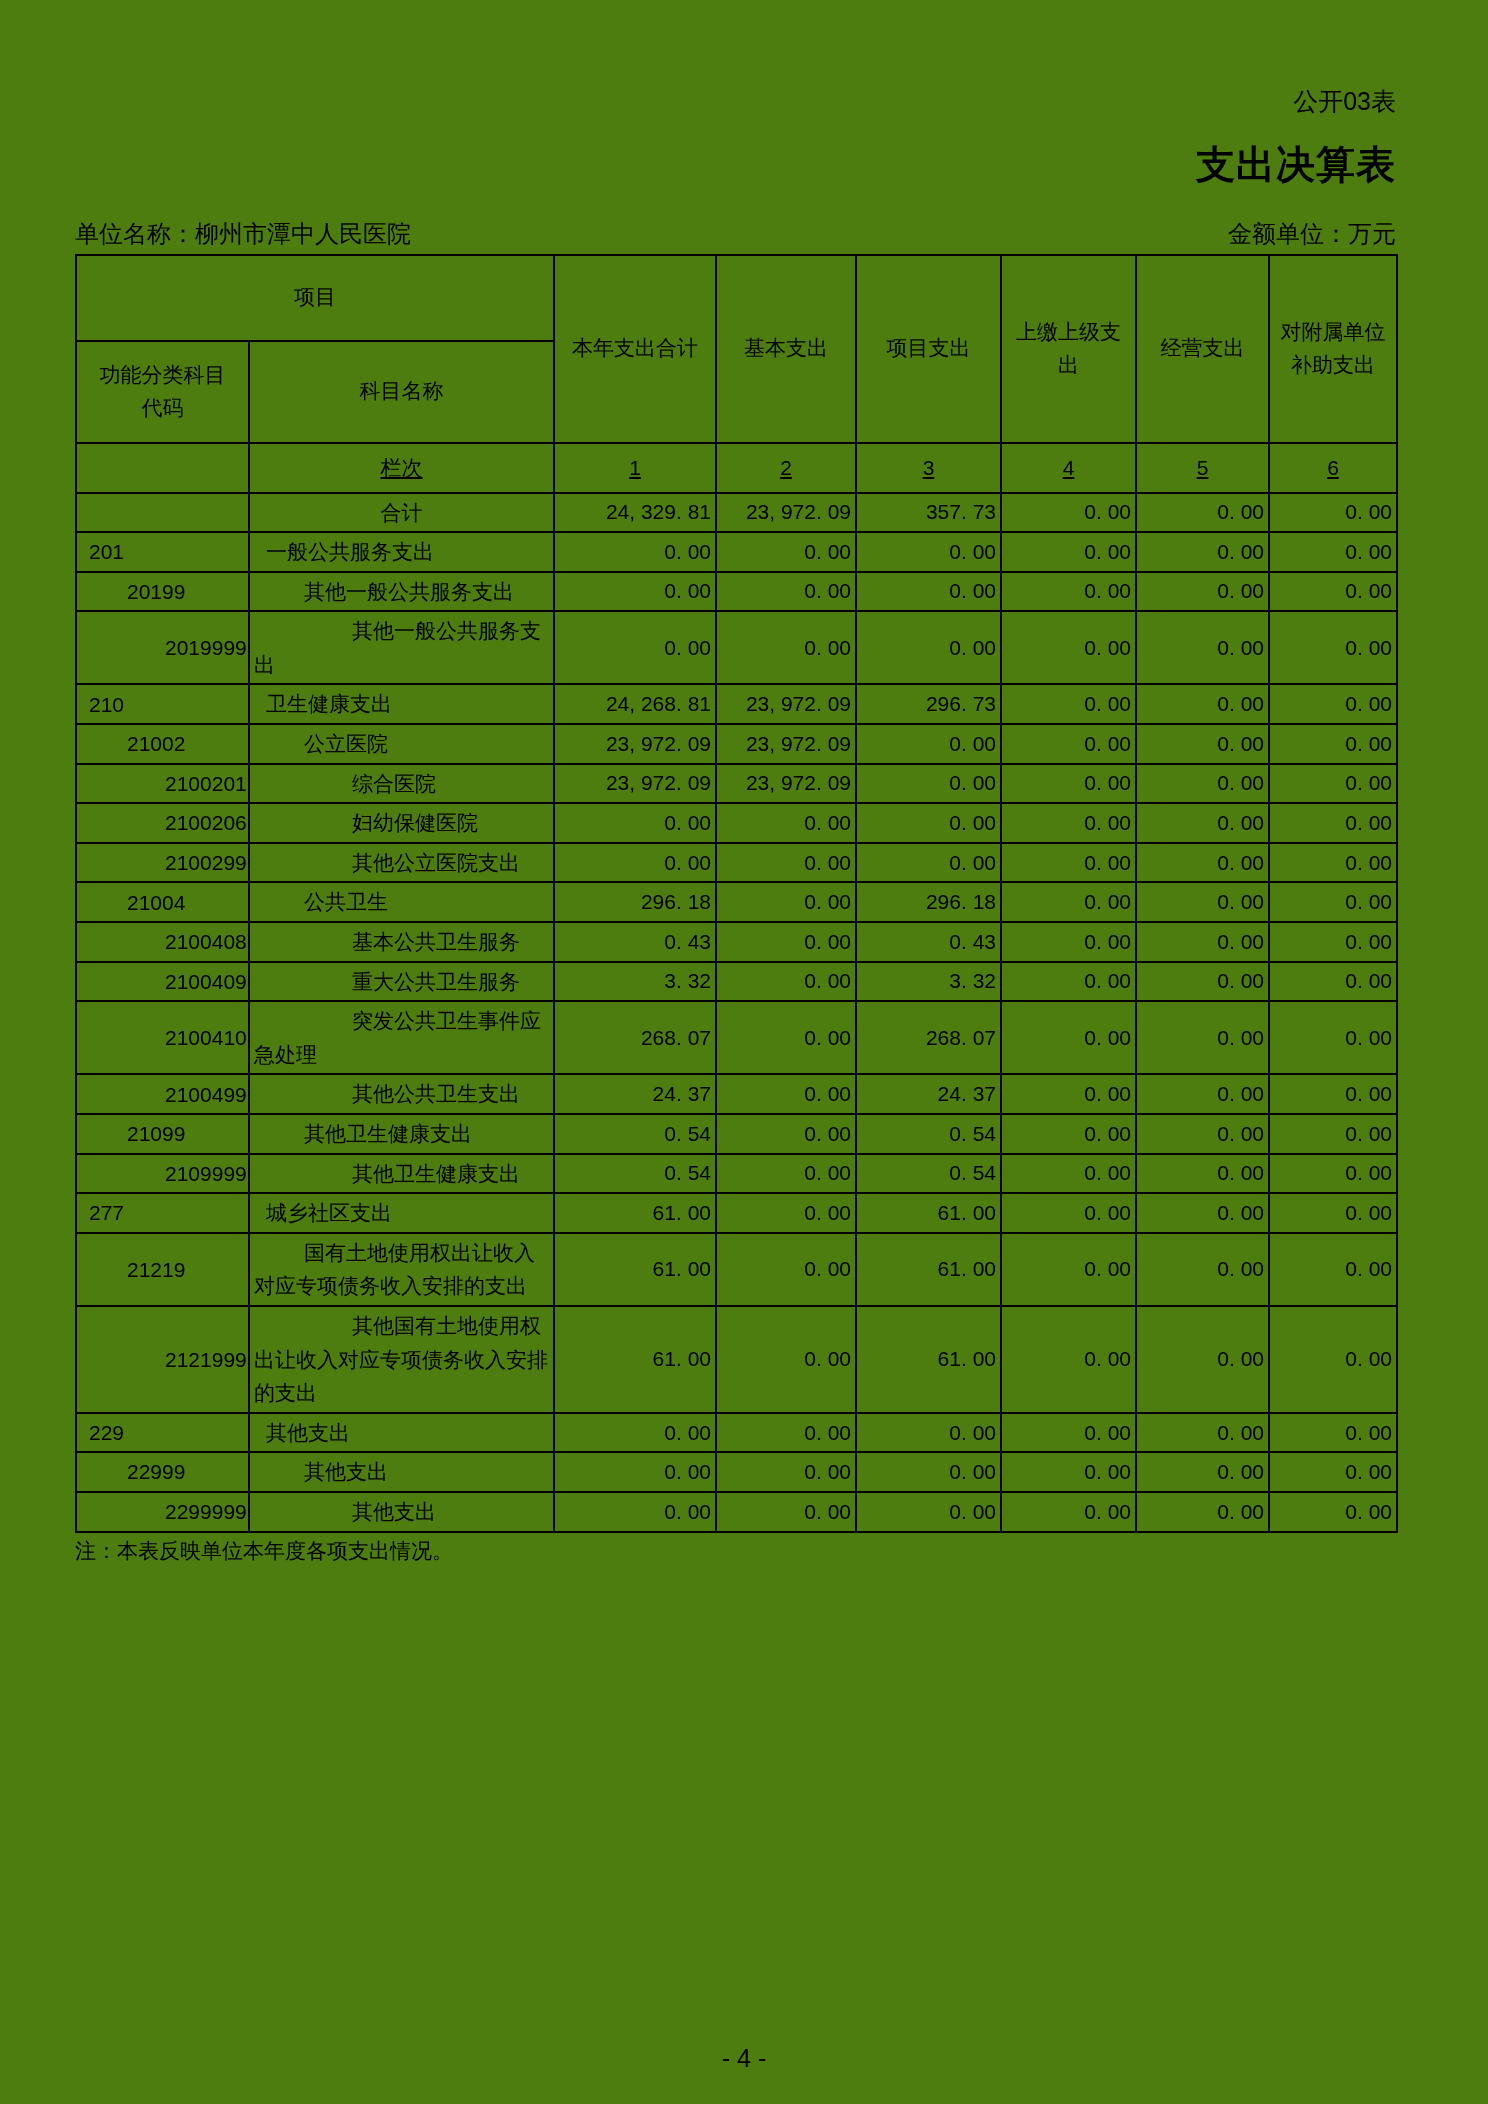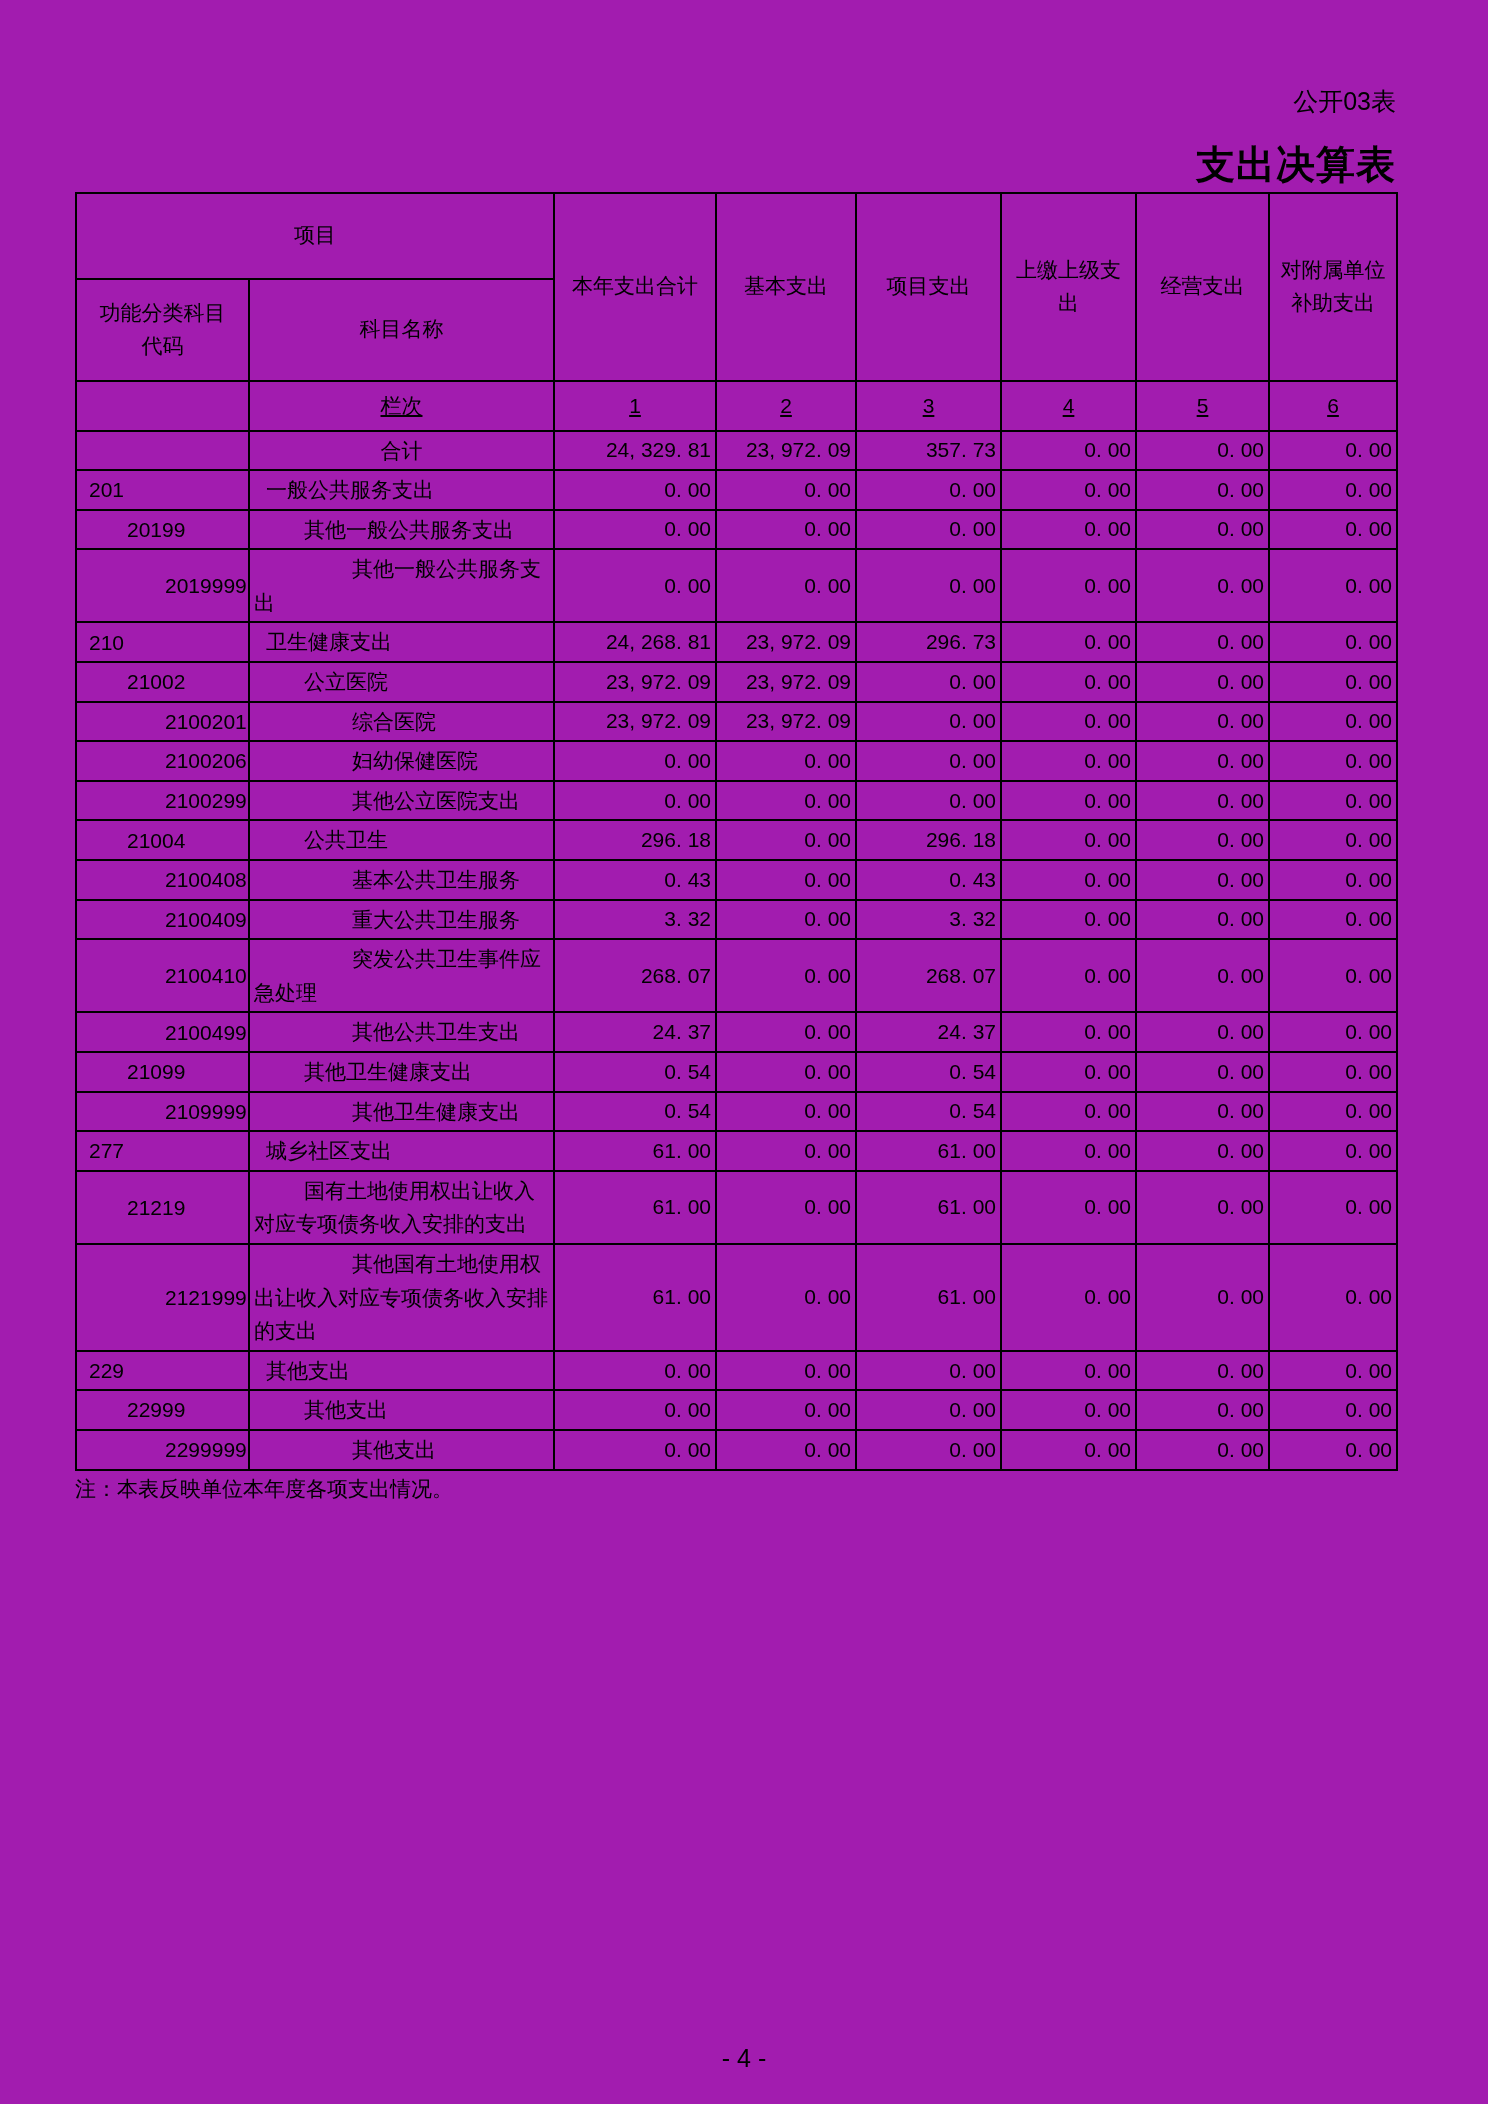--- a/index.html
+++ b/index.html
@@ -1,21 +1,21 @@
 <!DOCTYPE html>
 <html><head>
 <meta charset="utf-8">
 <style>
   html,body { margin:0; padding:0; background:#ffffff; }
   .page {
     position: relative;
     width: 1488px;
     height: 2104px;
     margin: 0 auto;
-    background: #a21caf;
+    background: #4d7c0f;
     color: #000;
     font-family: "Liberation Sans", "DejaVu Sans", sans-serif;
     box-sizing: border-box;
     padding: 88px 92px 0 75px;
   }
   .doc-label {
     text-align: right;
     font-size: 25px;
     width: 1321px;
     line-height: 1.1;
@@ -87,20 +87,24 @@
 </style>
 </head>
 <body>
 
 <div class="page">
 
   <div class="doc-label">公开03表</div>
 
   <div class="title">支出决算表</div>
 
+  <div class="meta-row">
+    <span>单位名称：柳州市潭中人民医院</span>
+    <span>金额单位：万元</span>
+  </div>
 
   <table class="report">
     <colgroup>
       <col style="width:173px">
       <col style="width:305px">
       <col style="width:162px">
       <col style="width:140px">
       <col style="width:145px">
       <col style="width:135px">
       <col style="width:133px">

